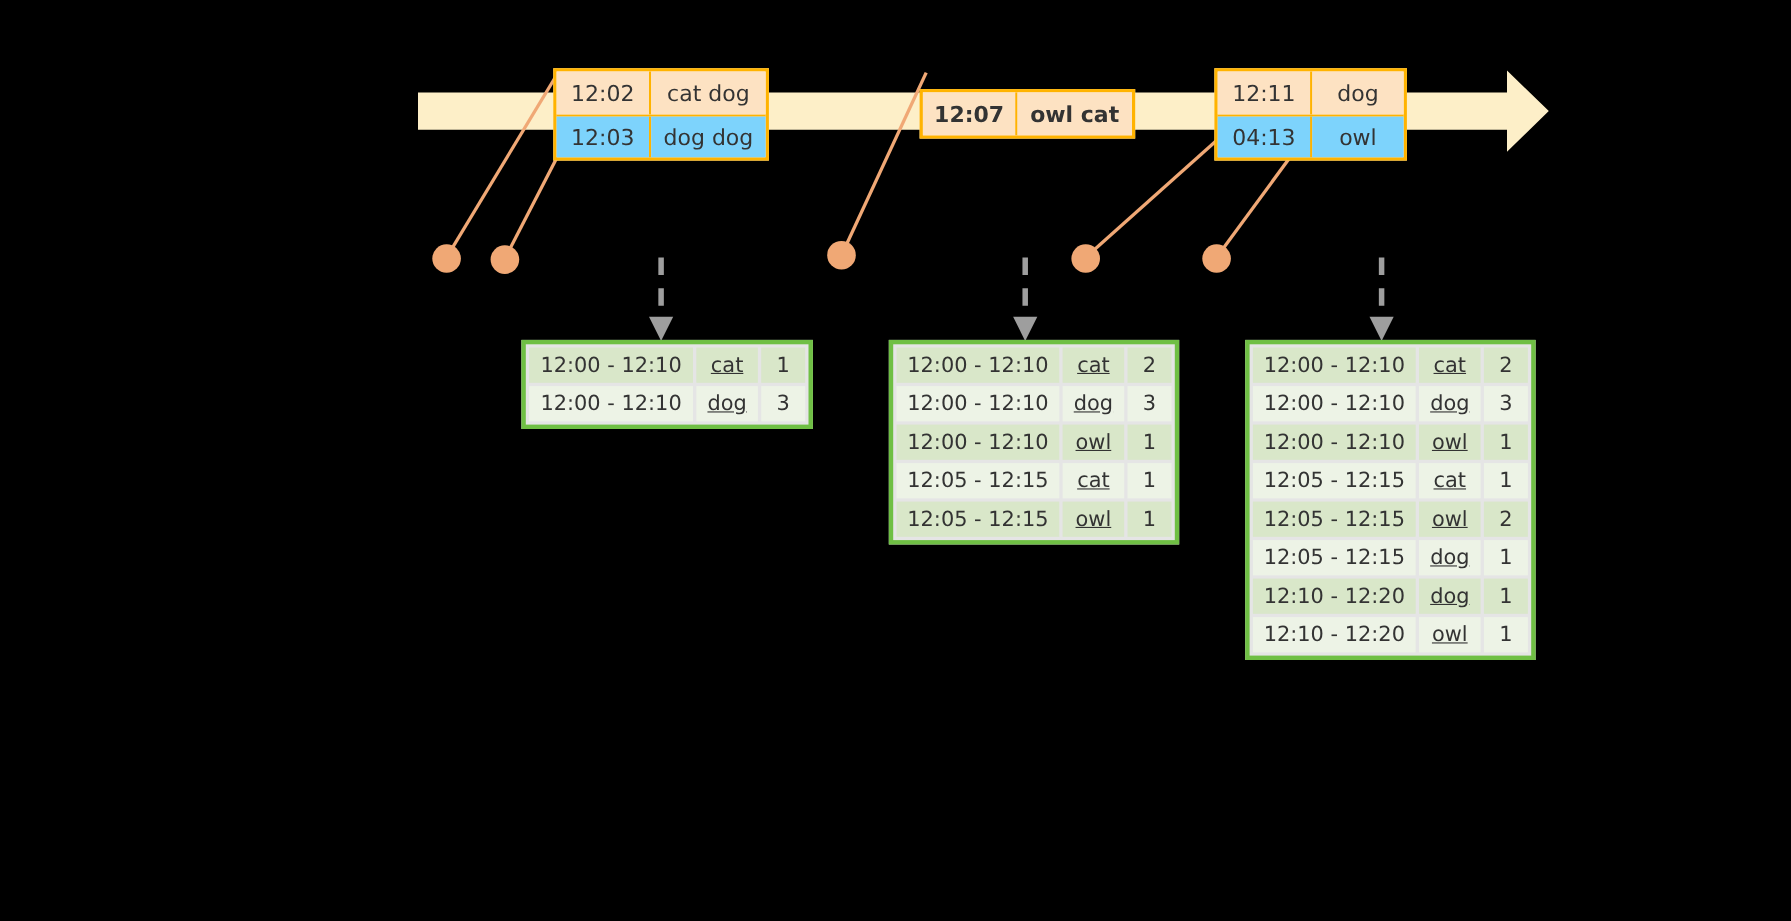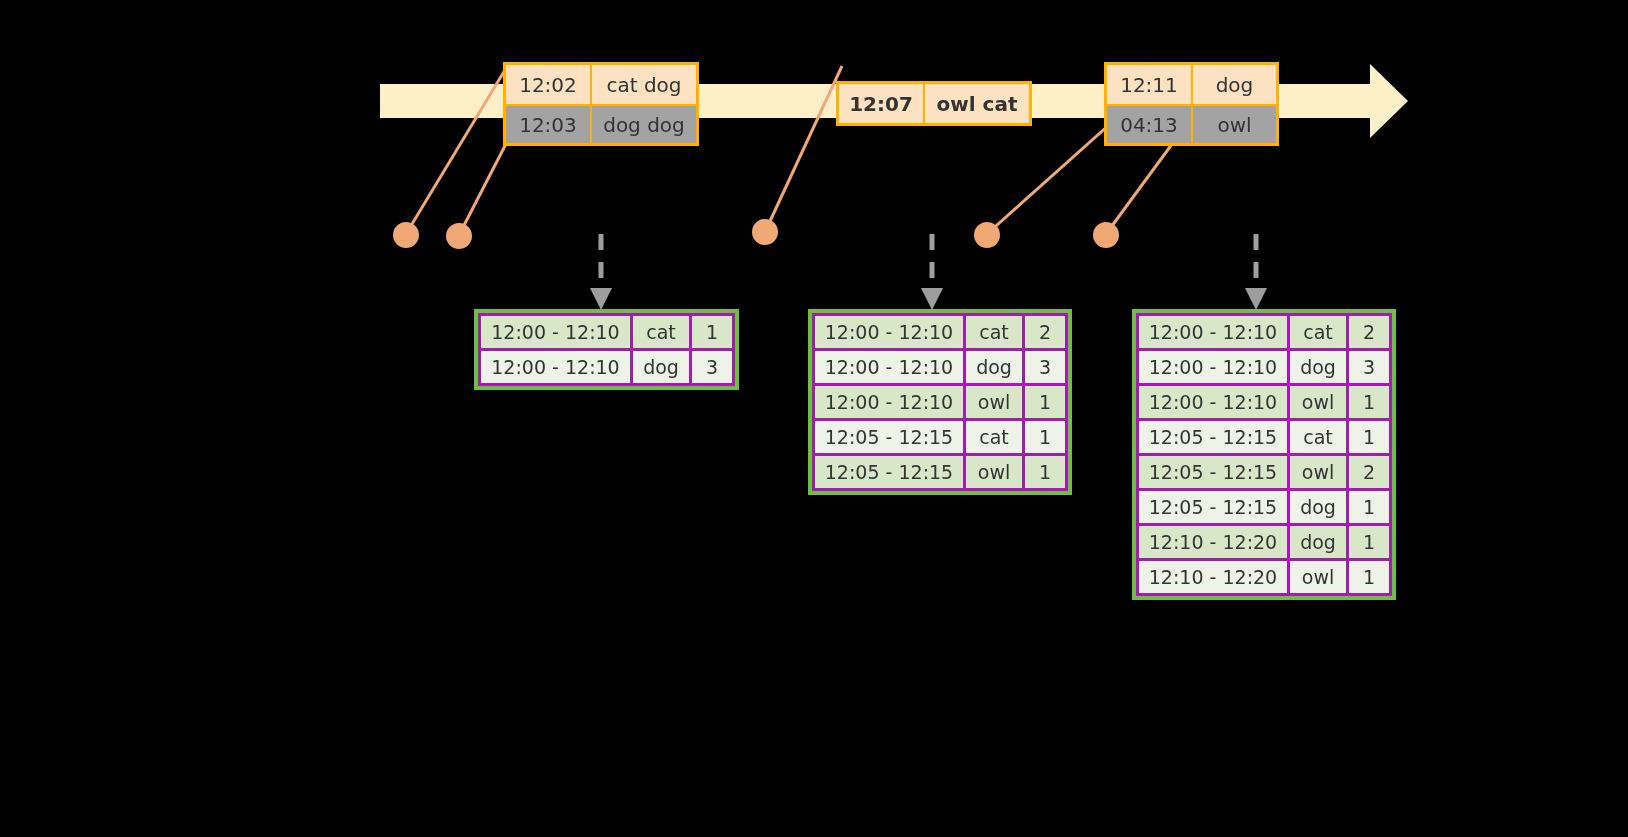--- a/index.html
+++ b/index.html
@@ -22,46 +22,46 @@
   .event-row{
     display:flex;
     height:39px;
     box-sizing:border-box;
   }
   .event-row + .event-row{border-top:2px solid #FFB300;}
   .event-row.shade .cell{background:#FDE2C2;}
   .event-row .cell{
     display:flex;align-items:center;justify-content:center;
     font-size:20px;color:#333;
-    background:#a3a3a3;
+    background:#7dd3fc;
     box-sizing:border-box;
   }
   .event-row .cell.time{width:86px;border-right:2px solid #FFB300;}
   .event-row .cell.words{flex:1;}
 
   
   .res-table{
     position:absolute;
     border:4px solid #6FBF44;
     box-sizing:border-box;
-    background:#a21caf;
+    background:#e5e5e5;
     padding:3px;
     display:flex;flex-direction:column;
     gap:3px;
   }
   .res-row{display:flex;gap:3px;height:32px;}
   .res-cell{
     display:flex;align-items:center;justify-content:center;
     font-size:19px;color:#333;
     background:#EDF3E6;
     box-sizing:border-box;
   }
   .res-row.alt .res-cell{background:#D9E7C9;}
   .res-cell.win{width:149px;}
-  .res-cell.key{width:56px;}
+  .res-cell.key{width:56px;text-decoration:underline;}
   .res-cell.val{width:40px;}
   
   .t2 .res-cell.win,.t3 .res-cell.win{width:148px;}
 </style>
 </head>
 <body>
 
 <div class="stage">
 
   <svg id="timeline-svg" viewBox="0 0 1628 837" xmlns="http://www.w3.org/2000/svg">

